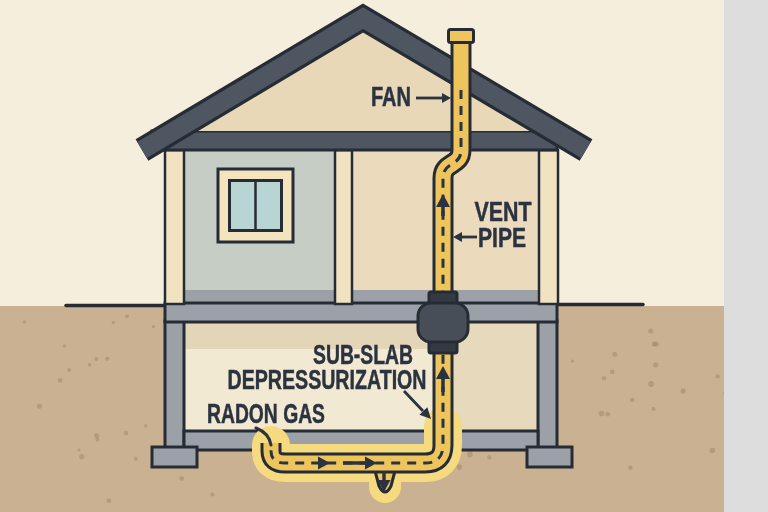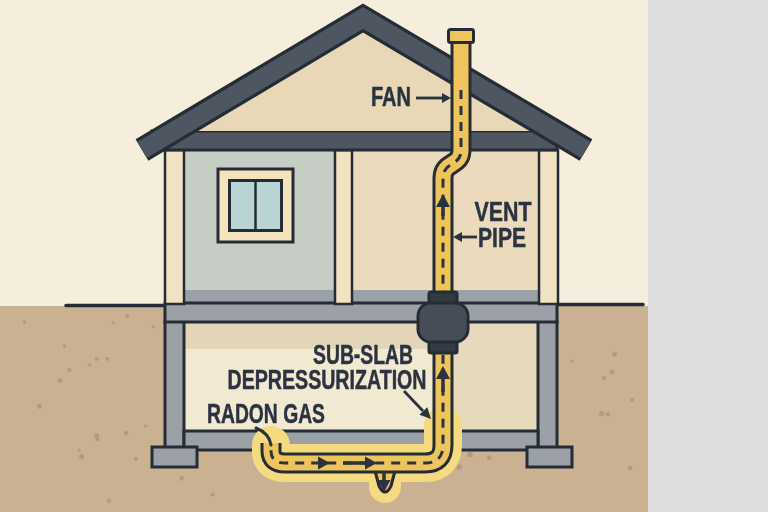--- a/index.html
+++ b/index.html
@@ -3,21 +3,21 @@
 <meta charset="utf-8">
 <style>
   :root{
     --background:#f6eedc; --soil:#c9b192; --speckle:#a18a6c; --outline:#262c35;
     --roof:#4e5661; --gable:#e8d8b8; --room_left:#c6cdc4; --room_right:#ebdbbc;
     --stud:#f1e2c1; --window_frame:#f4e4be; --window_glass:#b9d5d3; --floor:#9ba1a6;
     --basement_left:#f2e9d2; --basement_strip:#e2d5b8; --basement_right:#e6d9bc;
     --pipe:#eec45c; --pipe_halo:#f5da7f; --fan_body:#474e57; --fan_dark:#343a42; --text:#2b3240;
   }
   html,body{margin:0;padding:0;background:#ddd;}
-  .stage{width:648px;height:512px;position:relative;overflow:hidden;background:var(--background);}
+  .stage{width:724px;height:512px;position:relative;overflow:hidden;background:var(--background);}
   svg{display:block;}
   .label{
     font-family:"Liberation Sans",sans-serif;
     font-weight:700;
     font-size:27px;
     fill:var(--text);
     stroke:var(--text);
     stroke-width:.5;
     paint-order:stroke;
   }

